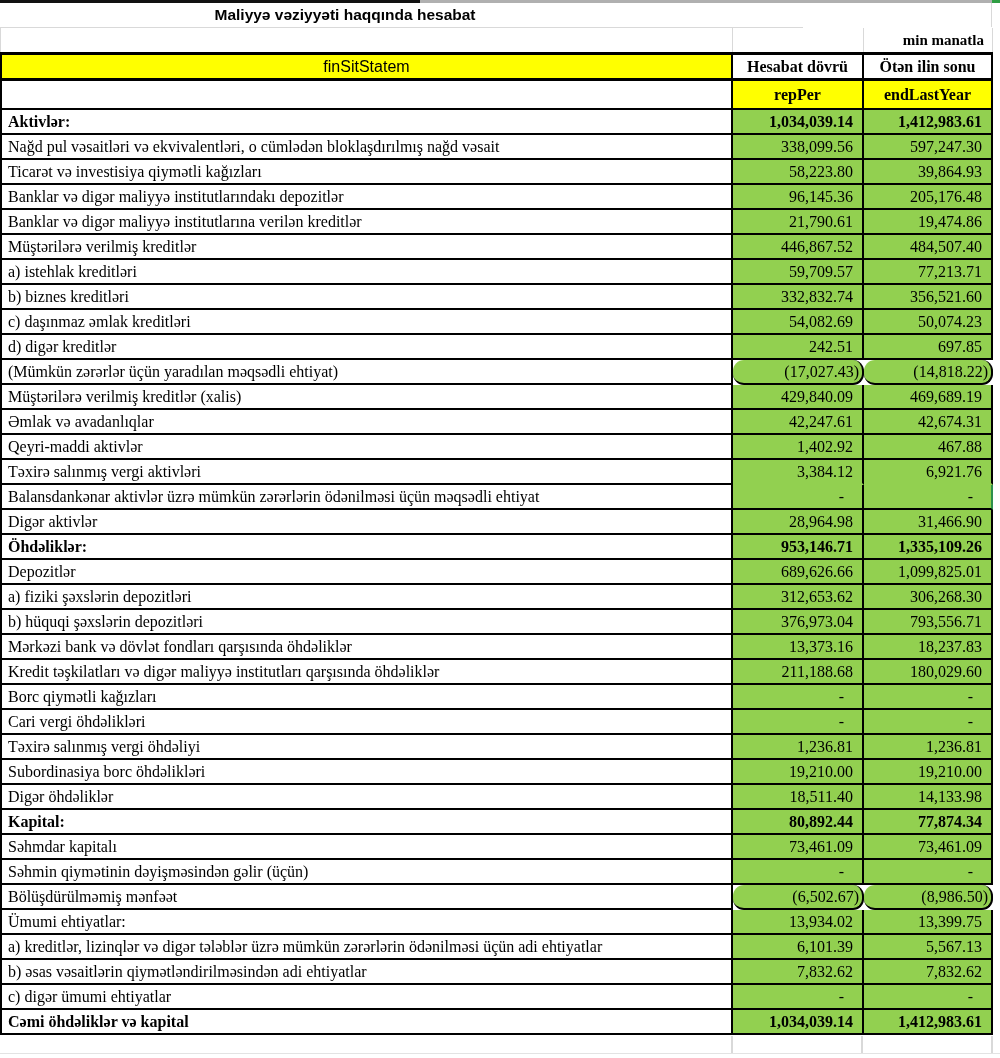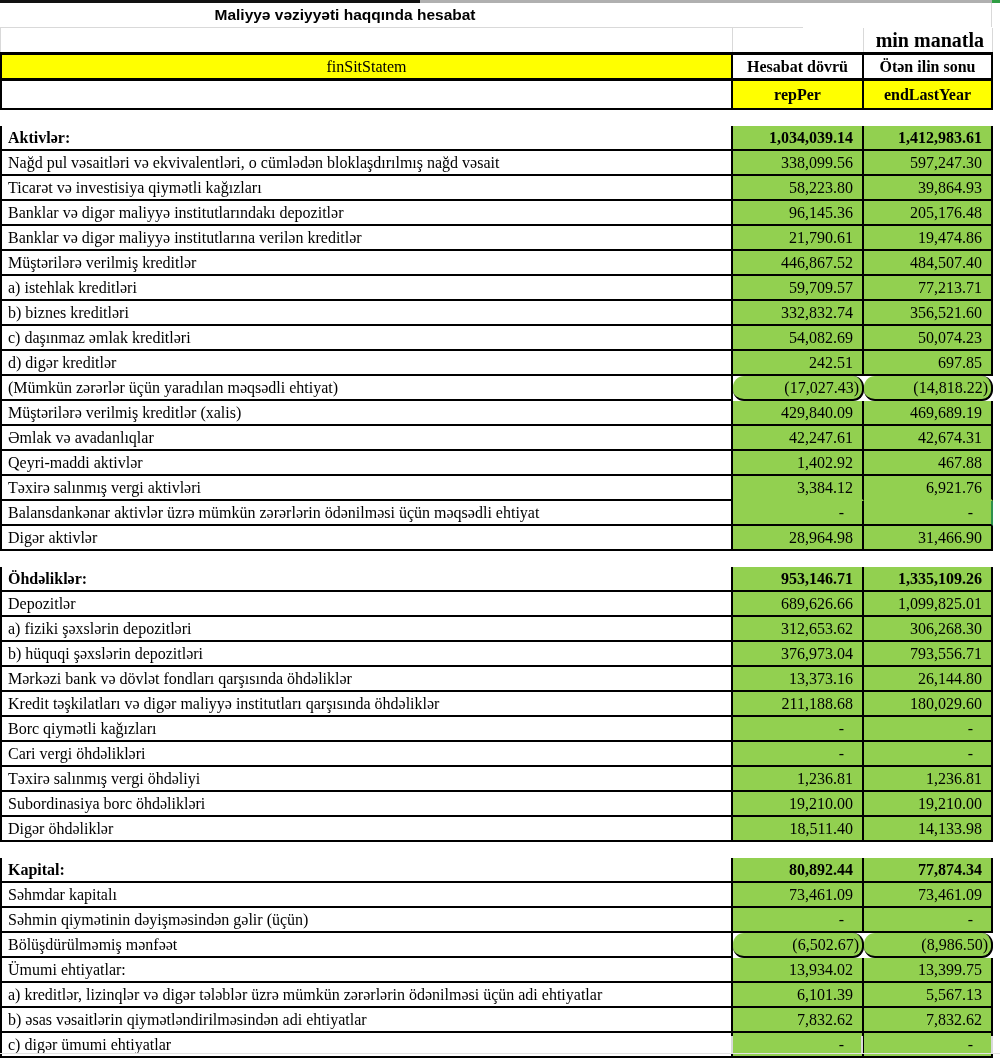--- a/index.html
+++ b/index.html
@@ -23,39 +23,39 @@
   .title{width:690px;text-align:center;line-height:23px;font-family:"Liberation Sans", sans-serif;font-weight:bold;font-size:15.5px;}
   .edge-faint{position:absolute;top:3px;left:991px;width:1px;height:24px;background:var(--grid-gray);}
 
   
   .grid{position:absolute;top:28px;left:0;display:grid;grid-template-columns:733px 131px 129px;width:993px;}
   .cell{box-sizing:border-box;display:flex;align-items:center;font-size:16px;white-space:nowrap;overflow:hidden;}
 
   
   .a{height:24px;border-right:1px solid var(--grid-gray);background:#fff;}
   .a1{border-left:1px solid var(--grid-gray);}
-  .a3{justify-content:flex-end;padding-right:8px;font-weight:bold;font-size:20px;}
+  .a3{justify-content:flex-end;padding-right:8px;font-weight:bold;font-size:15px;}
 
   
   .b{height:29px;border-top:3px solid #000;border-bottom:3px solid #000;border-right:2px solid #000;justify-content:center;font-weight:bold;}
-  .b1{border-left:2px solid #000;font-family:Liberation Serif, serif;font-weight:normal;font-size:16px;}
+  .b1{border-left:2px solid #000;font-family:Liberation Sans, sans-serif;font-weight:normal;font-size:16px;}
 
   
   .c{height:29px;border-bottom:2px solid #000;border-right:2px solid #000;justify-content:center;font-weight:bold;}
   .c1{border-left:2px solid #000;background:#fff;}
 
   .yellow{background:var(--yellow);}
 
   
   .d{height:25px;border-bottom:2px solid #000;border-right:2px solid #000;}
   .label{padding-left:6px;background:#fff;border-left:2px solid #000;}
   .num{background:var(--green);justify-content:flex-end;padding-right:9px;}
   .paren{padding-right:3px;border-radius:11px;}
   .dash{padding-right:18px;}
-  .bold{font-weight:bold;margin-top:16px;}
+  .bold{font-weight:bold;}
   .gb{border-bottom-color:var(--green);}   
   .gr{border-right-color:var(--green-dark);} 
 
   
   .below-v{position:absolute;width:2px;height:17px;top:1036px;background:var(--grid-gray);}
   .below-h{position:absolute;left:0;top:1053px;width:1000px;height:1px;background:#e3e3e3;}
 </style>
 </head>
 <body>
 
@@ -144,21 +144,21 @@
       <div class="cell d num">689,626.66</div>
       <div class="cell d num">1,099,825.01</div>
       <div class="cell d label">a) fiziki şəxslərin depozitləri</div>
       <div class="cell d num">312,653.62</div>
       <div class="cell d num">306,268.30</div>
       <div class="cell d label">b) hüquqi şəxslərin depozitləri</div>
       <div class="cell d num">376,973.04</div>
       <div class="cell d num">793,556.71</div>
       <div class="cell d label">Mərkəzi bank və dövlət fondları qarşısında öhdəliklər</div>
       <div class="cell d num">13,373.16</div>
-      <div class="cell d num">26,144.80</div>
+      <div class="cell d num">18,237.83</div>
       <div class="cell d label">Kredit təşkilatları və digər maliyyə institutları qarşısında öhdəliklər</div>
       <div class="cell d num">211,188.68</div>
       <div class="cell d num">180,029.60</div>
       <div class="cell d label">Borc qiymətli kağızları</div>
       <div class="cell d num dash">-</div>
       <div class="cell d num dash">-</div>
       <div class="cell d label">Cari vergi öhdəlikləri</div>
       <div class="cell d num dash">-</div>
       <div class="cell d num dash">-</div>
       <div class="cell d label">Təxirə salınmış vergi öhdəliyi</div>

